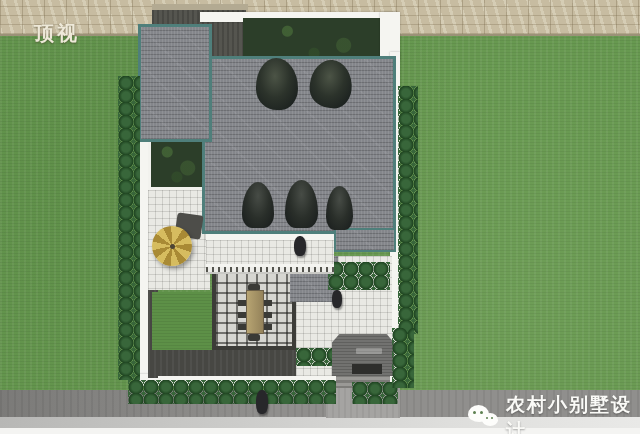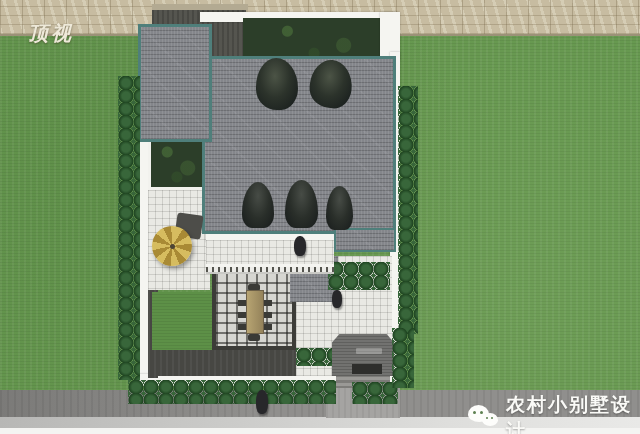--- a/index.html
+++ b/index.html
@@ -187,21 +187,21 @@
   <div class="abs driveway" style="left:326px;top:388px;width:74px;height:30px;"></div>
 
   <div class="abs shrubs" style="left:118px;top:76px;width:22px;height:304px;"></div>
   <div class="abs shrubs" style="left:398px;top:86px;width:20px;height:248px;"></div>
   <div class="abs shrubs" style="left:128px;top:380px;width:208px;height:24px;"></div>
   <div class="abs shrubs" style="left:352px;top:382px;width:46px;height:22px;"></div>
   <div class="abs shrubs" style="left:392px;top:328px;width:22px;height:60px;"></div>
 
   <div class="abs person" style="left:256px;top:390px;width:12px;height:24px;"></div>
 
-  <div class="abs viewlabel" style="left:28px;top:20px;font-style:italic;">顶视</div>
+  <div class="abs viewlabel" style="left:34px;top:20px;">顶视</div>
 
   <div class="abs watermark" style="left:468px;top:392px;">
     <div class="wechat">
       <div class="wx-big">
         <div class="eye" style="left:5px;top:6px;width:3px;height:3px;"></div>
         <div class="eye" style="left:12px;top:6px;width:3px;height:3px;"></div>
       </div>
       <div class="wx-small">
         <div class="eye" style="left:4px;top:4px;width:2px;height:2px;"></div>
         <div class="eye" style="left:9px;top:4px;width:2px;height:2px;"></div>

